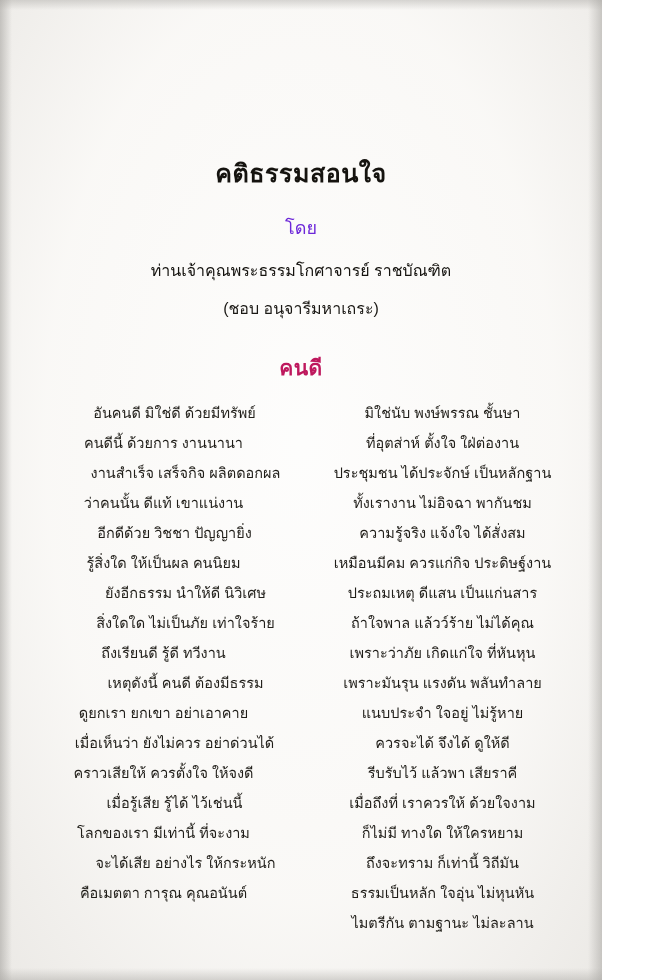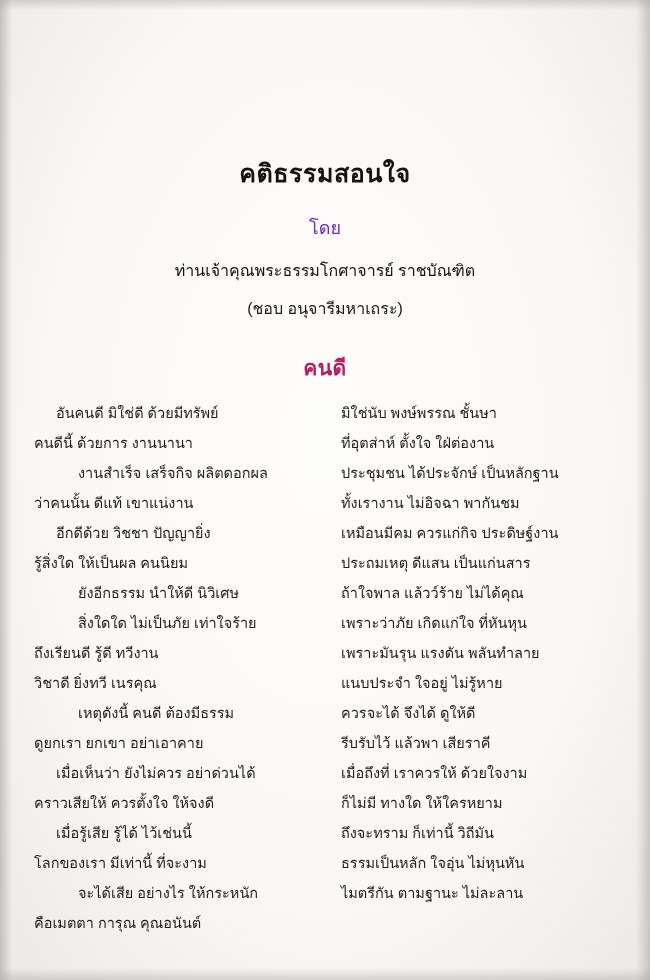--- a/index.html
+++ b/index.html
@@ -9,21 +9,21 @@
   body {
     width: 650px;
     height: 980px;
     background: #ffffff;
     font-family: "Liberation Sans", sans-serif;
     overflow: hidden;
   }
   
   .page {
     position: relative;
-    width: 650px;
+    width: 602px;
     height: 980px;
     background: #fbfaf8;
     box-sizing: border-box;
     overflow: hidden;
   }
   .page::before {
     content: "";
     position: absolute;
     inset: 0;
     background:
@@ -99,20 +99,21 @@
     font-weight: bold;
     color: #be185d;
     margin-top: 30px;
     letter-spacing: 0.5px;
   }
 
   .poem {
     display: flex;
     margin-top: 22px;
     gap: 0px;
+    text-align: center;
   }
   .col {
     flex: 1 1 50%;
     box-sizing: border-box;
   }
   .col-left {
     padding-right: 8px;
   }
   .col-right {
     padding-left: 16px;
@@ -158,36 +159,36 @@
       <div class="col col-left">
         <span class="line ind-1">อันคนดี  มิใช่ดี  ด้วยมีทรัพย์</span>
         <span class="line ind-0">คนดีนี้  ด้วยการ  งานนานา</span>
         <span class="line ind-2">งานสำเร็จ  เสร็จกิจ  ผลิตดอกผล</span>
         <span class="line ind-0">ว่าคนนั้น  ดีแท้  เขาแน่งาน</span>
         <span class="line ind-1">อีกดีด้วย  วิชชา  ปัญญายิ่ง</span>
         <span class="line ind-0">รู้สิ่งใด  ให้เป็นผล  คนนิยม</span>
         <span class="line ind-2">ยังอีกธรรม  นำให้ดี  นิวิเศษ</span>
         <span class="line ind-2">สิ่งใดใด  ไม่เป็นภัย  เท่าใจร้าย</span>
         <span class="line ind-0">ถึงเรียนดี  รู้ดี  ทวีงาน</span>
-        <span class="line ind-0">วิชาดี  ยิ่งทวี  เนรคุณ</span>
         <span class="line ind-2">เหตุดังนี้  คนดี  ต้องมีธรรม</span>
         <span class="line ind-0">ดูยกเรา  ยกเขา  อย่าเอาคาย</span>
         <span class="line ind-1">เมื่อเห็นว่า  ยังไม่ควร  อย่าด่วนได้</span>
         <span class="line ind-0">คราวเสียให้  ควรตั้งใจ  ให้จงดี</span>
         <span class="line ind-1">เมื่อรู้เสีย  รู้ได้  ไว้เช่นนี้</span>
         <span class="line ind-0">โลกของเรา  มีเท่านี้  ที่จะงาม</span>
         <span class="line ind-2">จะได้เสีย  อย่างไร  ให้กระหนัก</span>
         <span class="line ind-0">คือเมตตา  การุณ  คุณอนันต์</span>
       </div>
 
       <div class="col col-right">
         <span class="line r-ind-0">มิใช่นับ  พงษ์พรรณ  ชั้นษา</span>
         <span class="line r-ind-0">ที่อุตส่าห์  ตั้งใจ  ใฝ่ต่องาน</span>
         <span class="line r-ind-0">ประชุมชน  ได้ประจักษ์  เป็นหลักฐาน</span>
         <span class="line r-ind-0">ทั้งเรางาน  ไม่อิจฉา  พากันชม</span>
+        <span class="line r-ind-0">ความรู้จริง  แจ้งใจ  ได้สั่งสม</span>
         <span class="line r-ind-0">เหมือนมีคม  ควรแก่กิจ  ประดิษฐ์งาน</span>
         <span class="line r-ind-0">ประถมเหตุ  ดีแสน  เป็นแก่นสาร</span>
         <span class="line r-ind-0">ถ้าใจพาล  แล้วว์ร้าย  ไม่ได้คุณ</span>
         <span class="line r-ind-0">เพราะว่าภัย  เกิดแก่ใจ  ที่หันหุน</span>
         <span class="line r-ind-0">เพราะมันรุน  แรงดัน  พลันทำลาย</span>
         <span class="line r-ind-0">แนบประจำ  ใจอยู่  ไม่รู้หาย</span>
         <span class="line r-ind-0">ควรจะได้  จึงได้  ดูให้ดี</span>
         <span class="line r-ind-0">รีบรับไว้  แล้วพา  เสียราคี</span>
         <span class="line r-ind-0">เมื่อถึงที่  เราควรให้  ด้วยใจงาม</span>
         <span class="line r-ind-0">ก็ไม่มี  ทางใด  ให้ใครหยาม</span>

